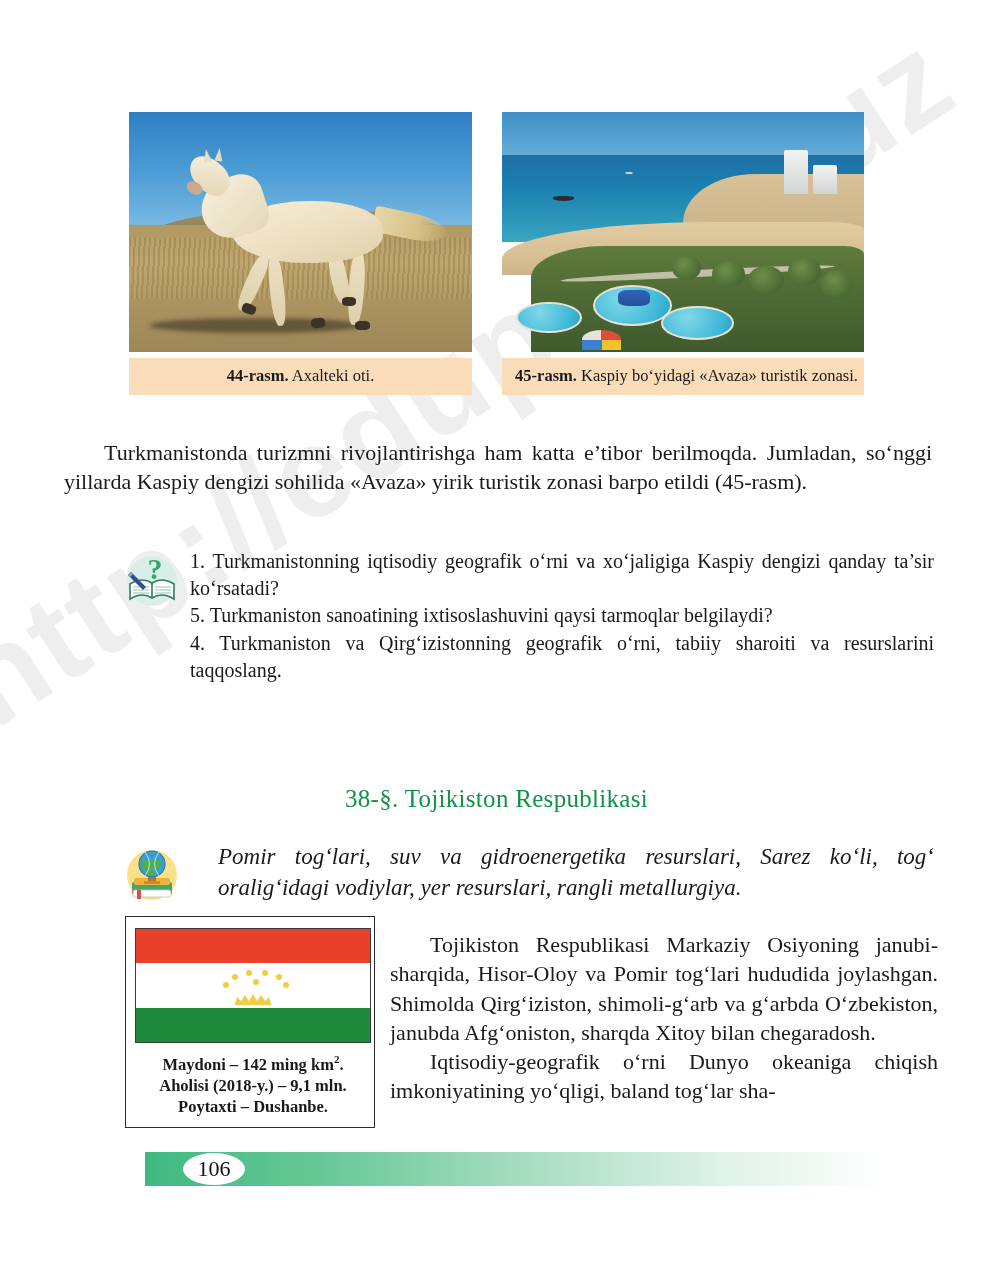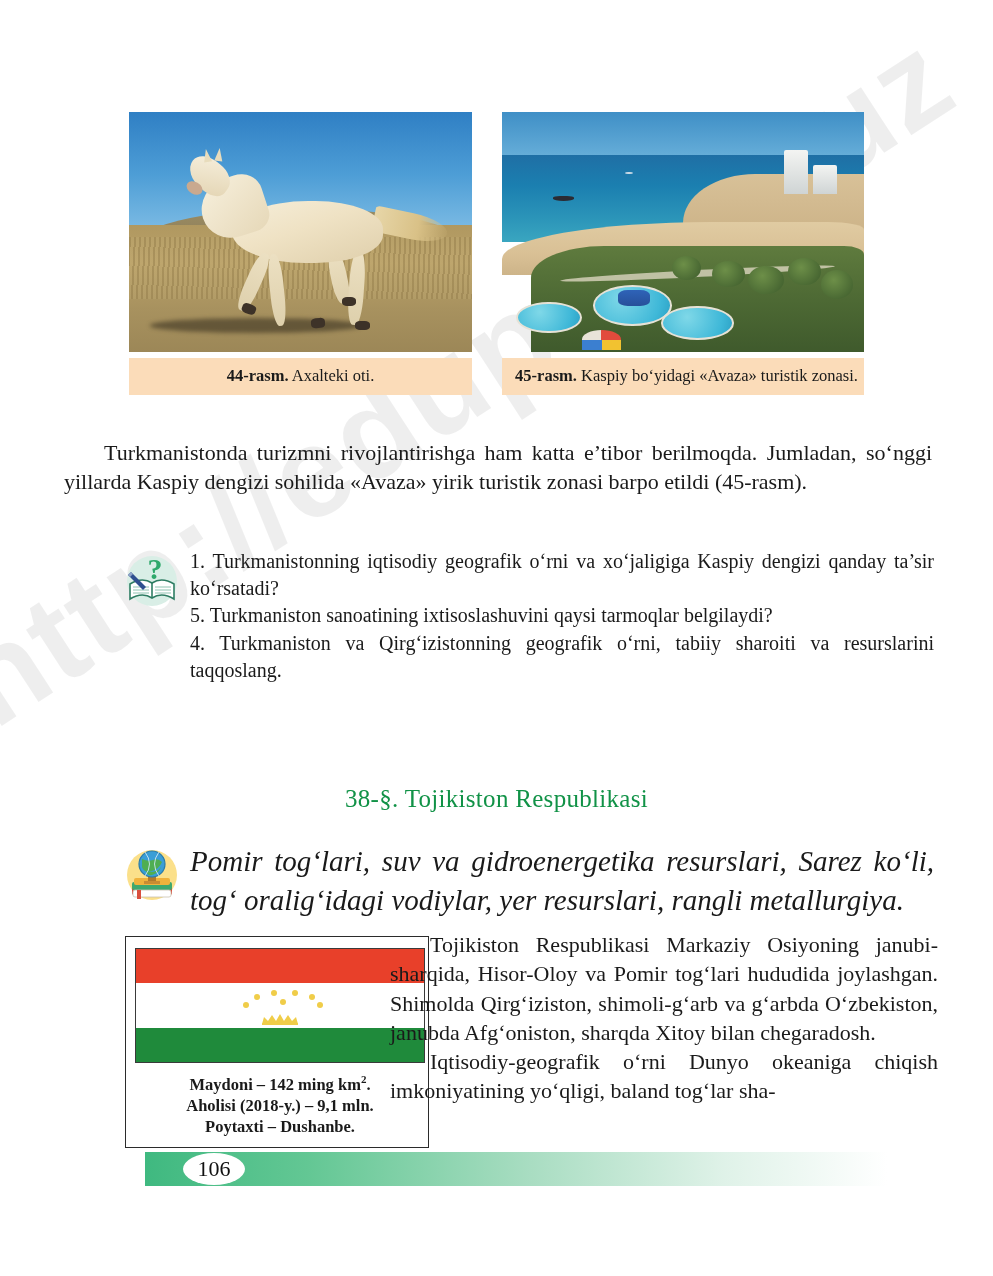--- a/index.html
+++ b/index.html
@@ -295,30 +295,31 @@
     gap: 10px;
   }
   .icon-globe {
     width: 56px; height: 62px;
     position: relative;
     flex: 0 0 56px;
   }
   .kwtext {
     flex: 1;
     font-style: italic;
-    font-size: 29px;
+    font-size: 23px;
     line-height: 1.34;
     text-align: justify;
+    margin-left: 28px;
   }
 
   
   .flagcard {
     position: absolute;
-    left: 125px; top: 936px;
-    width: 304px;
+    left: 125px; top: 916px;
+    width: 250px;
     border: 1.6px solid #2b2b2b;
     background: #fff;
     padding: 11px 3px 9px 9px;
   }
   .flag {
     width: 100%; height: 115px;
     border: 1.6px solid #3a3a3a;
     position: relative;
     overflow: hidden;
     background: #fff;

